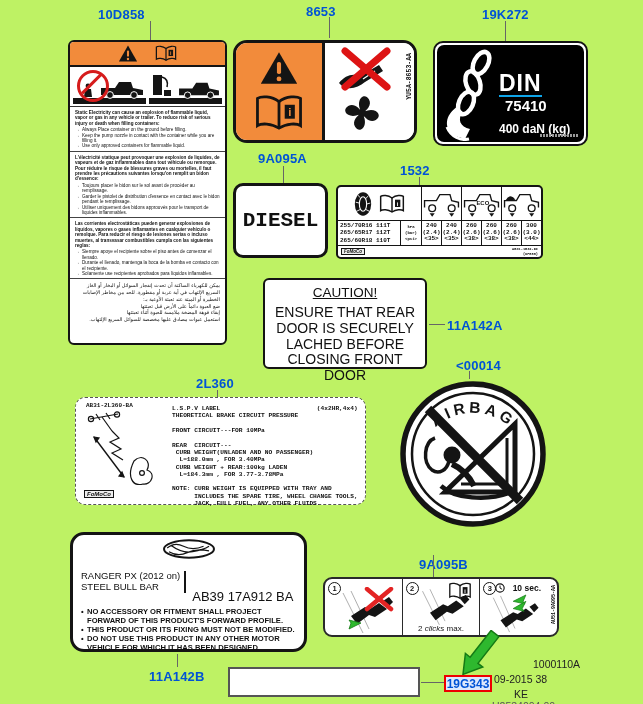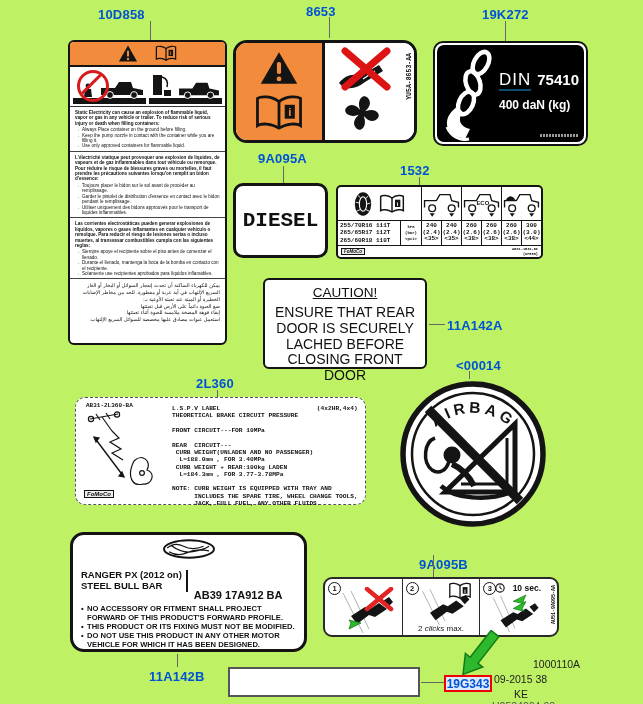--- a/index.html
+++ b/index.html
@@ -28,21 +28,21 @@
   
   .wfan{border-radius:14px;border-width:3px;display:flex;overflow:hidden;}
   .wfan-left{width:86px;background:#f28b3b;border-right:3px solid #141414;display:flex;flex-direction:column;align-items:center;justify-content:space-evenly;}
   .wfan-right{flex:1;position:relative;background:#fff;}
   .vcode{position:absolute;writing-mode:vertical-rl;transform:rotate(180deg);font-weight:bold;font-family:"Liberation Mono",monospace;}
 
   
   .din-outer{position:absolute;border:2px solid #141414;border-radius:10px;padding:2px;background:#fff;box-sizing:border-box;}
   .din-inner{width:100%;height:100%;background:#000;border-radius:7px;position:relative;overflow:hidden;}
   .din-text{position:absolute;left:62px;top:26px;color:#fff;}
-  .din-word{font-size:17px;font-weight:normal;border-bottom:2px solid #0c4a6e;display:inline-block;line-height:1.05;letter-spacing:1px;}
+  .din-word{font-size:23px;font-weight:bold;border-bottom:2px solid #0ea5e9;display:inline-block;line-height:1.05;letter-spacing:1px;}
   .din-num{font-size:15px;font-weight:bold;margin-left:6px;}
   .din-load{font-size:12px;font-weight:bold;margin-top:7px;}
   .din-smudge{position:absolute;right:6px;bottom:5px;width:38px;height:3px;
     background:repeating-linear-gradient(90deg,#9a9a9a 0 2px,transparent 2px 3px);}
 
   
   .diesel{border-radius:10px;border-width:3px;display:flex;align-items:center;justify-content:center;}
   .diesel span{font-family:"Liberation Mono",monospace;font-weight:bold;font-size:21px;letter-spacing:0;}
 
   
@@ -68,23 +68,23 @@
   .lspv{border:1.5px dashed #555;border-radius:10px;background:#fff;display:flex;}
   .lspv-left{width:96px;position:relative;}
   .lspv-code{position:absolute;left:10px;top:4px;font-family:"Liberation Mono",monospace;font-size:6px;font-weight:bold;}
   .lspv-fomo{position:absolute;left:8px;bottom:6px;}
   .lspv-text{flex:1;white-space:pre;font-family:"Liberation Mono",monospace;font-size:6.2px;line-height:1.18;font-weight:bold;padding-top:7px;}
 
   
   .bull{border-radius:14px;border-width:3px;padding:3px 8px 0 8px;}
   .bull-oval{display:block;margin:1px auto 1px auto;}
   .bull-head{display:flex;align-items:center;}
-  .bull-model{font-size:9.5px;font-weight:bold;line-height:1.15;white-space:nowrap;}
+  .bull-model{font-size:9.5px;font-weight:normal;line-height:1.15;white-space:nowrap;}
   .bull-div{width:2px;background:#141414;height:22px;margin:0 6px 0 4px;}
-  .bull-part{font-size:11px;font-weight:bold;white-space:nowrap;margin-top:29px;}
+  .bull-part{font-size:13px;font-weight:normal;white-space:nowrap;margin-top:29px;}
   .bull-list{margin-top:3px;}
   .bull-li{font-size:7.6px;font-weight:bold;line-height:1.2;padding-left:6px;position:relative;}
   .bull-li:before{content:"•";position:absolute;left:0;top:0;}
 
   
   .refuel{border-radius:9px;border:2px solid #2a2a2a;display:flex;overflow:hidden;}
   .panel{flex:1;position:relative;}
   .panel + .panel{border-left:1px solid #2a2a2a;}
   .stepnum{position:absolute;left:3px;top:3px;width:11px;height:11px;border:1.2px solid #141414;border-radius:50%;
     font-size:7.5px;font-weight:bold;display:flex;align-items:center;justify-content:center;background:#fff;}

